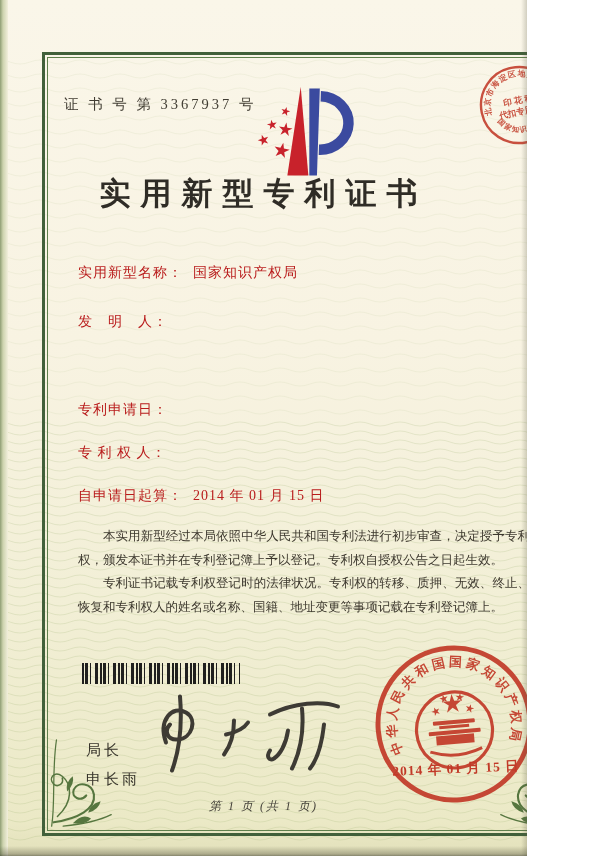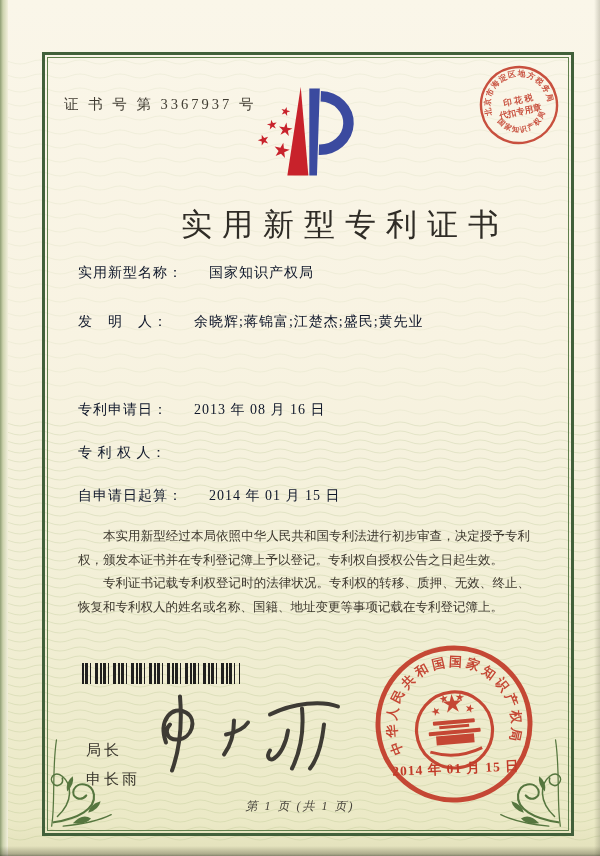--- a/index.html
+++ b/index.html
@@ -1,33 +1,33 @@
 <!DOCTYPE html>
 <html><head>
 <meta charset="utf-8">
 <style>
   html,body{margin:0;padding:0;}
-  .stage{position:relative;width:600px;height:856px;overflow:hidden;
+  .stage{position:relative;width:527px;height:856px;overflow:hidden;
     background:#c9c4b2;font-family:"Liberation Serif","DejaVu Serif",serif;}
   .paper{position:absolute;inset:0;
     background:linear-gradient(180deg,#faf6e9 0%,#f8f3e2 40%,#f2efd6 70%,#ebe9c6 96%,#e2e0ba 100%);}
   .edge-left{position:absolute;left:0;top:0;width:8px;height:100%;
     background:linear-gradient(90deg,#8f9e74 0,#cdd3ae 3px,#f2efdc 8px);z-index:5;}
   .edge-bottom{position:absolute;left:0;bottom:0;width:100%;height:10px;
     background:linear-gradient(180deg,rgba(0,0,0,0) 0,rgba(70,70,50,0.35) 80%,rgba(40,40,30,0.5) 100%);z-index:5;}
   .edge-right{position:absolute;right:0;top:0;width:6px;height:100%;
     background:linear-gradient(270deg,rgba(90,90,70,0.25),rgba(0,0,0,0));z-index:5;}
   svg.waves{position:absolute;left:0;top:0;z-index:0;}
   .frame{position:absolute;left:42px;top:52px;width:526px;height:778px;
     border:3px solid #41603a;z-index:1;}
   .frame .inner{position:absolute;inset:2px;border:1px solid #5f7f4c;}
   .certno{position:absolute;left:64px;top:95px;font-size:14.5px;letter-spacing:3px;color:#413d33;z-index:2;}
-  .title{position:absolute;left:0;top:204px;width:100%;text-align:center;font-size:31px;
-    font-weight:normal;letter-spacing:10px;color:#2f2c26;z-index:2;margin-left:45px;}
-  .field{position:absolute;left:78px;display:flex;font-size:14px;color:#0f172a;z-index:2;white-space:nowrap;gap:16px;}
+  .title{position:absolute;left:0;top:173px;width:100%;text-align:center;font-size:31px;
+    font-weight:bold;letter-spacing:10px;color:#2f2c26;z-index:2;}
+  .field{position:absolute;left:78px;display:flex;font-size:14px;color:#b91c1c;z-index:2;white-space:nowrap;}
   .field .flab{letter-spacing:1px;margin-right:10px;}
   .field .fval{letter-spacing:1px;}
   .bodytext{position:absolute;left:78px;top:525px;width:452px;z-index:2;color:#3d382e;}
   .bodytext p{margin:0;font-size:12.5px;line-height:23.5px;text-indent:2em;text-align:justify;}
   .barcode{position:absolute;left:82px;top:663px;width:158px;height:21px;z-index:2;
     background:repeating-linear-gradient(90deg,#20201e 0 2px,transparent 2px 3px,#20201e 3px 6px,transparent 6px 8px,#20201e 8px 9px,transparent 9px 13px,#20201e 13px 16px,transparent 16px 18px);}
   .director{position:absolute;left:86px;top:712px;z-index:2;font-size:15px;color:#36332a;letter-spacing:3px;line-height:29px;margin-top:24px;}
   .sig{position:absolute;left:138px;top:688px;z-index:3;}
   .footer{position:absolute;left:0;top:798px;width:100%;text-align:center;
     font-size:12px;letter-spacing:2px;color:#45423а;color:#45423a;z-index:2;font-style:italic;}
@@ -196,25 +196,23 @@
   </svg>
 
   <div class="title">实用新型专利证书</div>
 
   <div class="field" style="top:264px">
     <span class="flab">实用新型名称：</span>
     <span class="fval">国家知识产权局</span>
   </div>
   <div class="field" style="top:313px">
     <span class="flab">发　明　人：</span>
-    <span class="fval">余晓辉;蒋锦富;江楚杰;盛民;黄先业</span>
   </div>
   <div class="field" style="top:401px">
     <span class="flab">专利申请日：</span>
-    <span class="fval">2013 年 08 月 16 日</span>
   </div>
   <div class="field" style="top:444px">
     <span class="flab">专 利 权 人：</span>
   </div>
   <div class="field" style="top:487px">
     <span class="flab">自申请日起算：</span>
     <span class="fval">2014 年 01 月 15 日</span>
   </div>
 
   <div class="bodytext">

